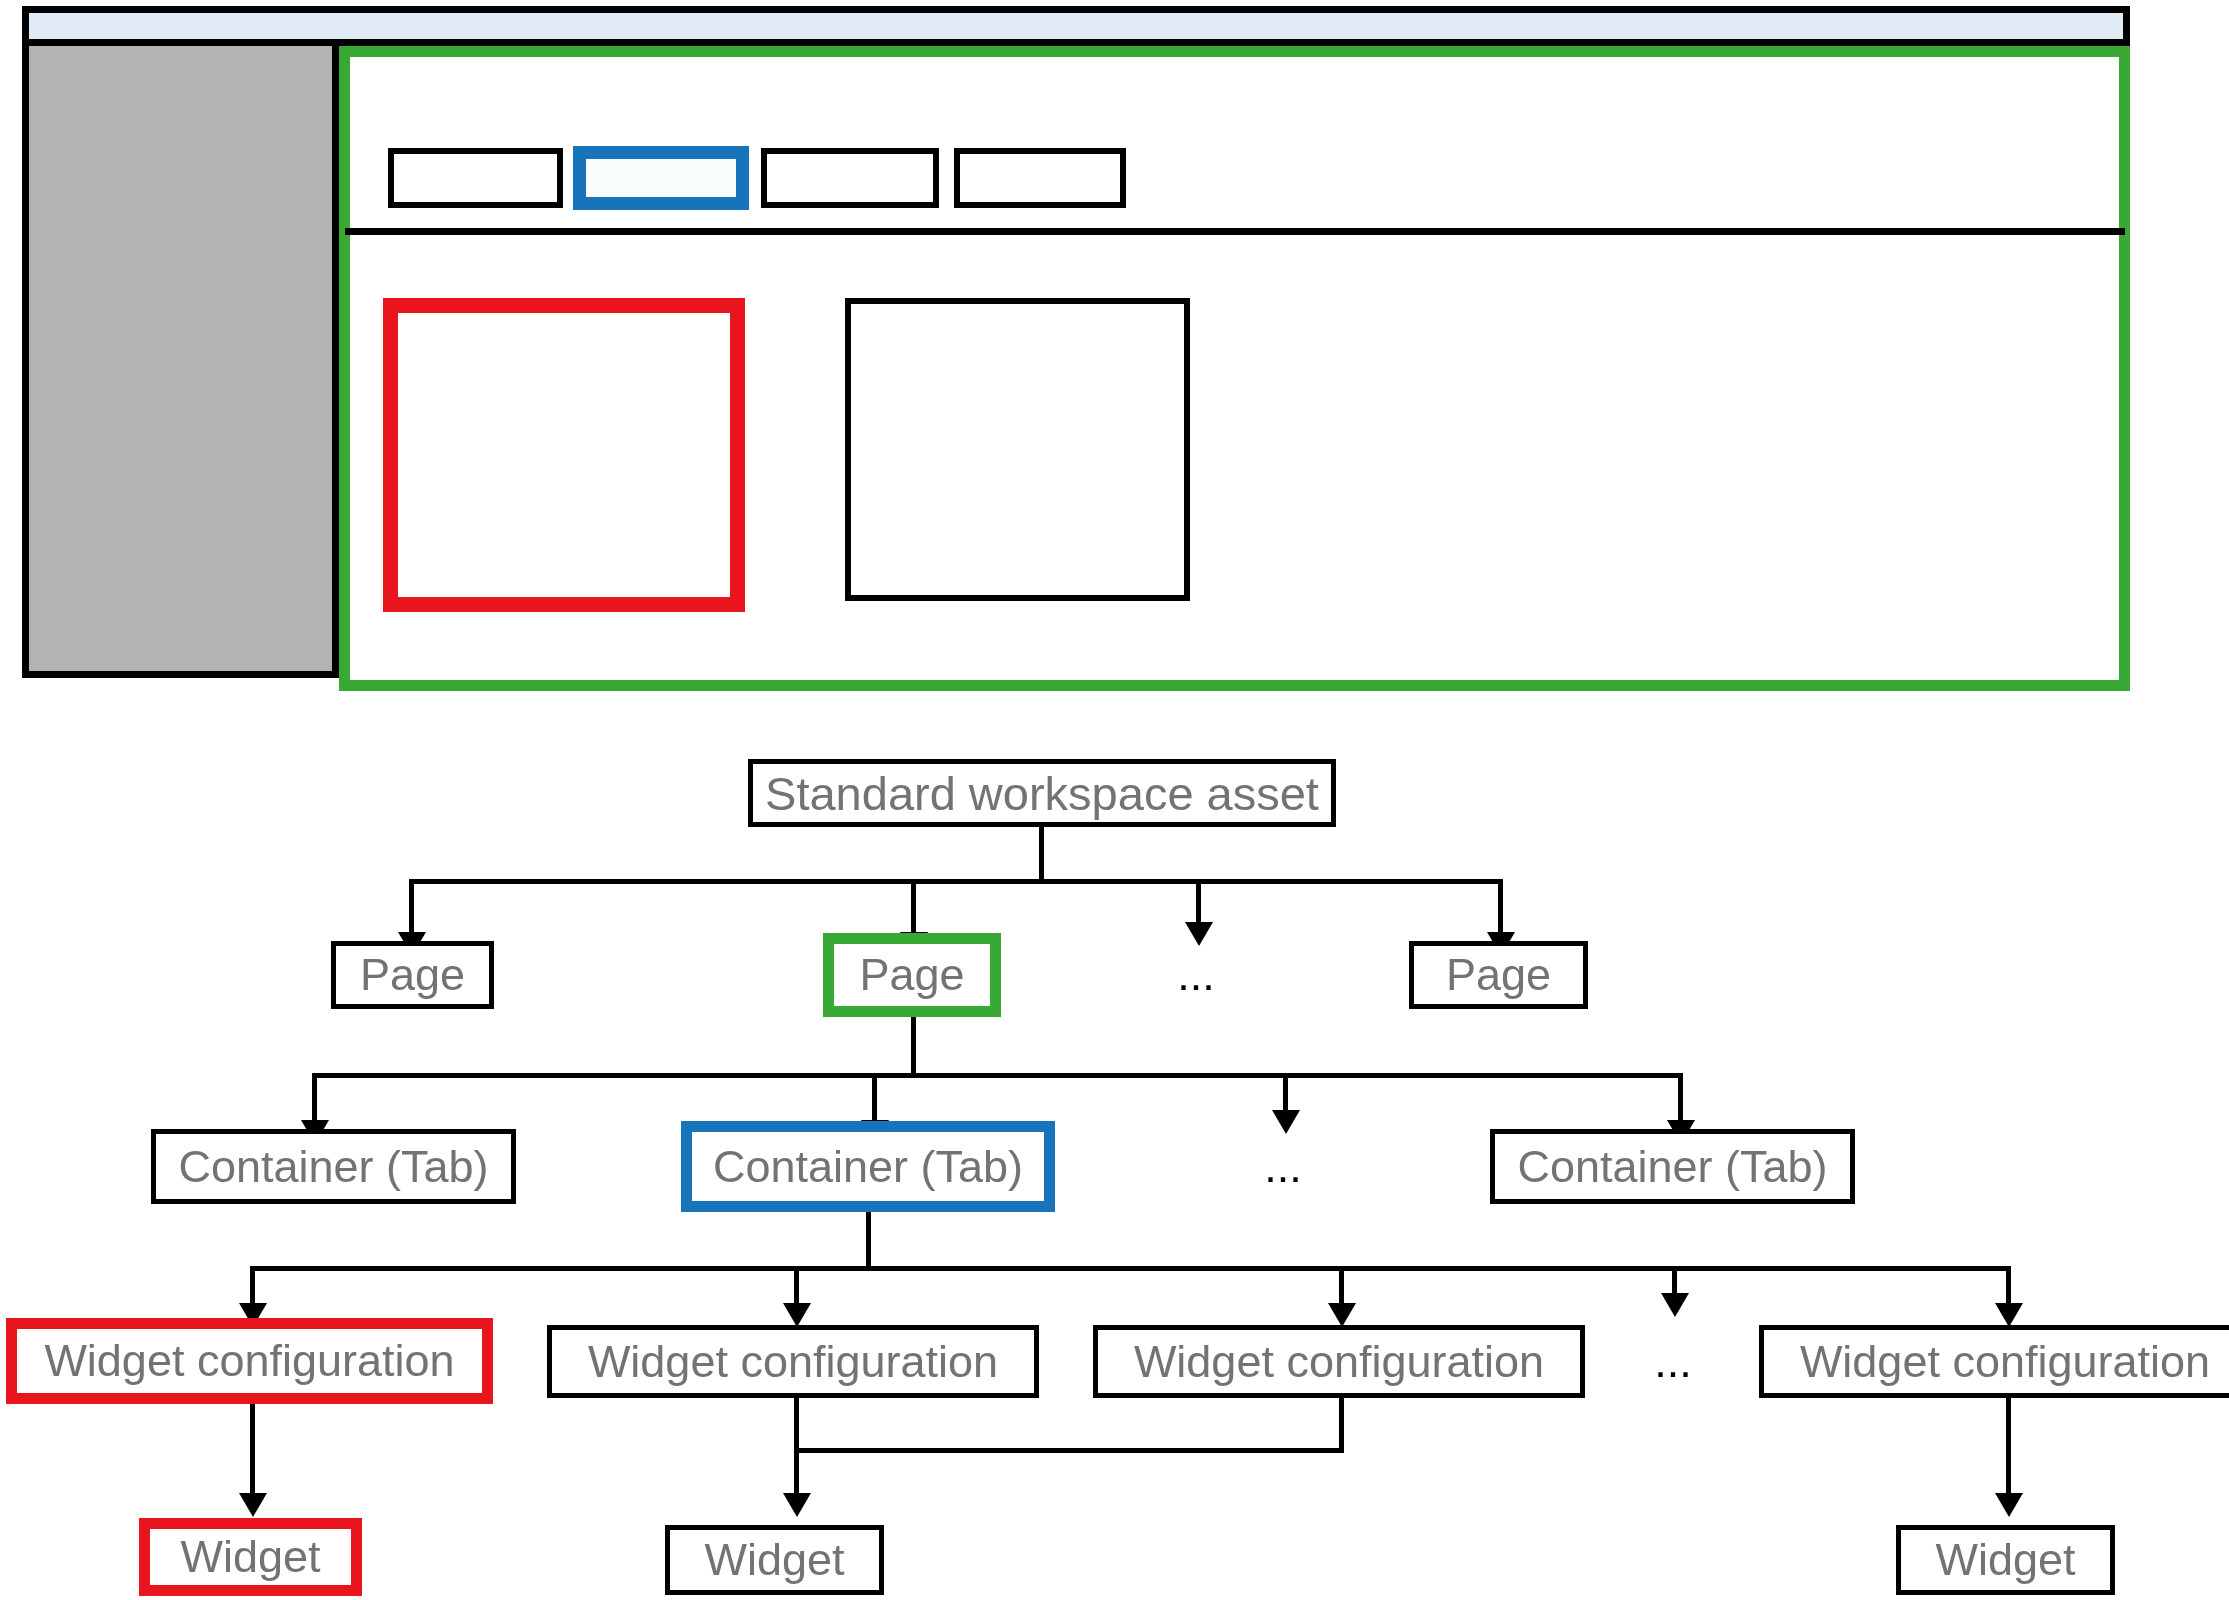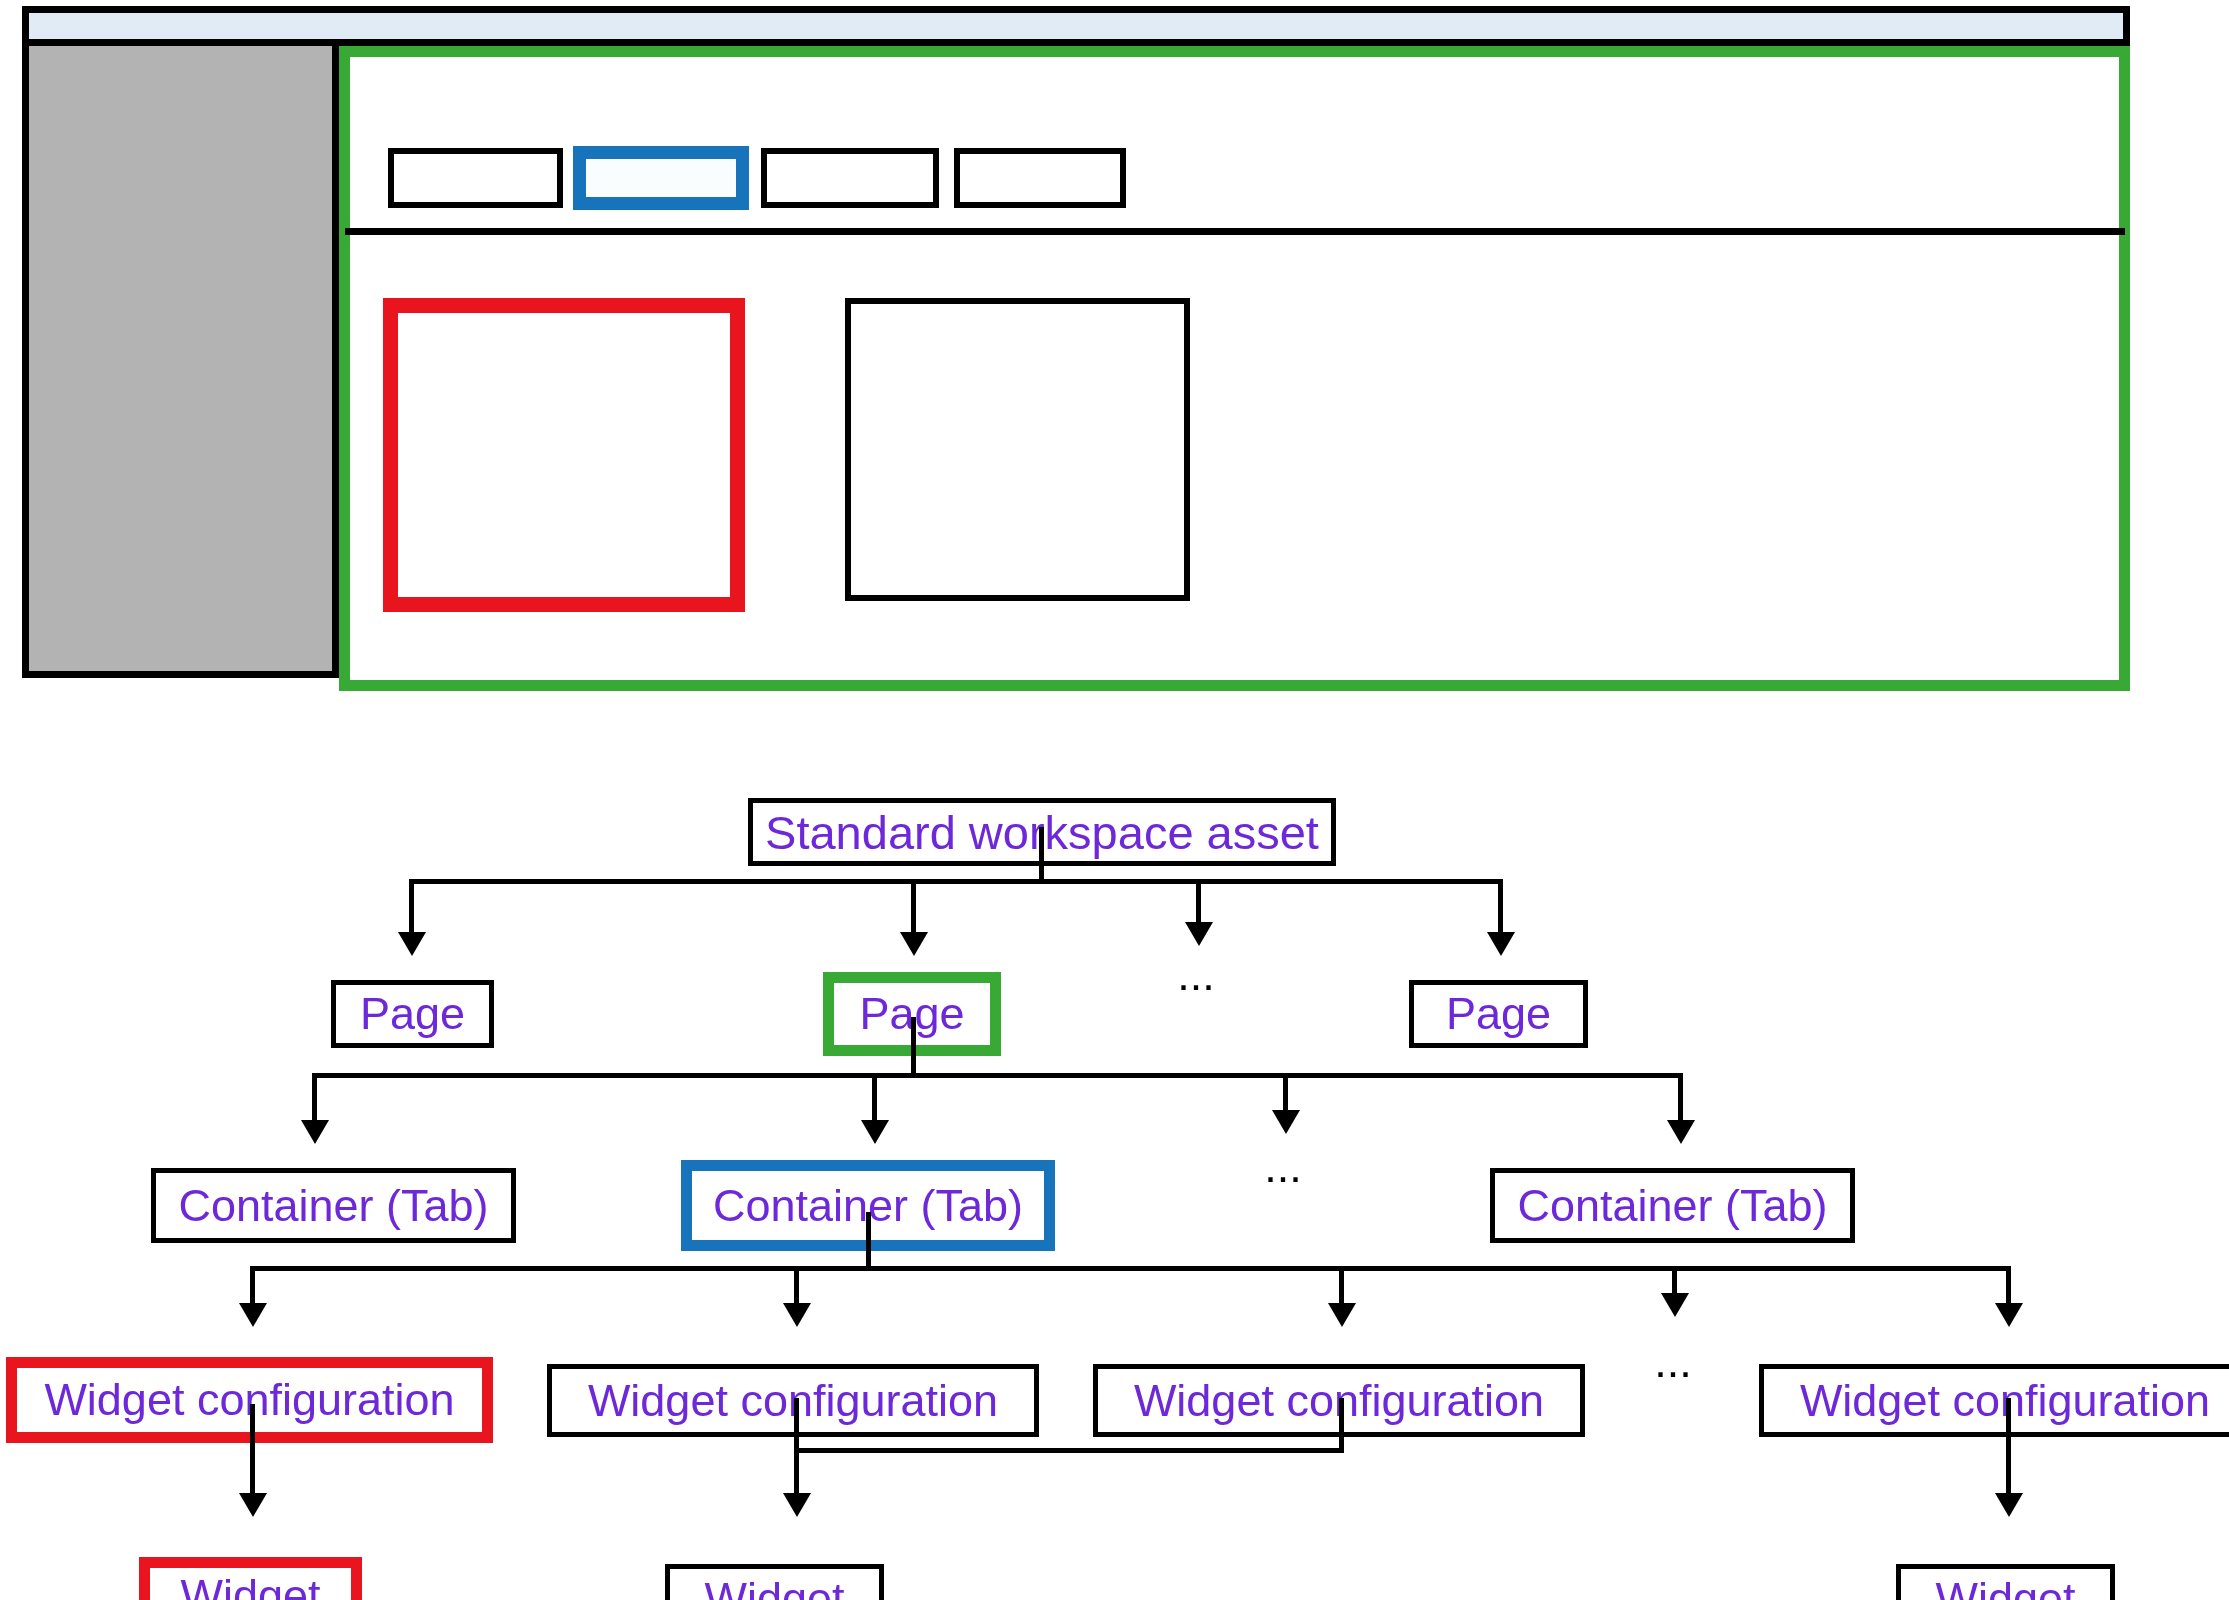--- a/index.html
+++ b/index.html
@@ -47,23 +47,22 @@
   .widgetbox{
     position:absolute;top:298px;box-sizing:border-box;background:#ffffff;
   }
   .widgetbox.w1{left:383px;width:362px;height:314px;border:15px solid #e8141e;}
   .widgetbox.w2{left:845px;width:345px;height:303px;border:6px solid #000;}
 
   
   .node{
     position:absolute;box-sizing:border-box;background:#ffffff;
     display:flex;align-items:center;justify-content:center;
-    color:#6d28d9;white-space:nowrap;
+    color:#737373;white-space:nowrap;
     border:5px solid #000;
-    margin-top:39px;
   }
   .node.hl-green{border:11px solid #39a935;}
   .node.hl-blue{border:11px solid #1874ba;}
   .node.hl-red{border:11px solid #e8141e;}
 
   .ln{position:absolute;background:#000;}
   .ln.h{height:5px;}
   .ln.v{width:5px;}
   .arrow{
     position:absolute;width:0;height:0;

